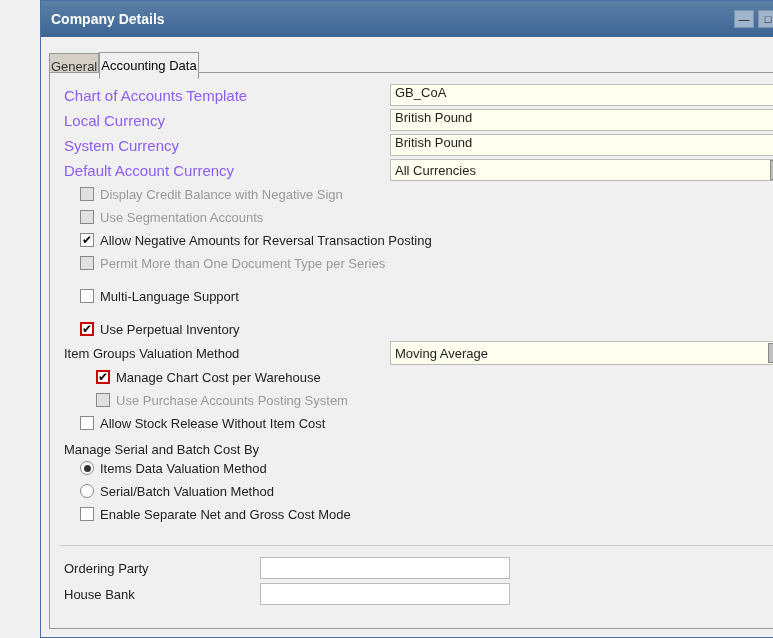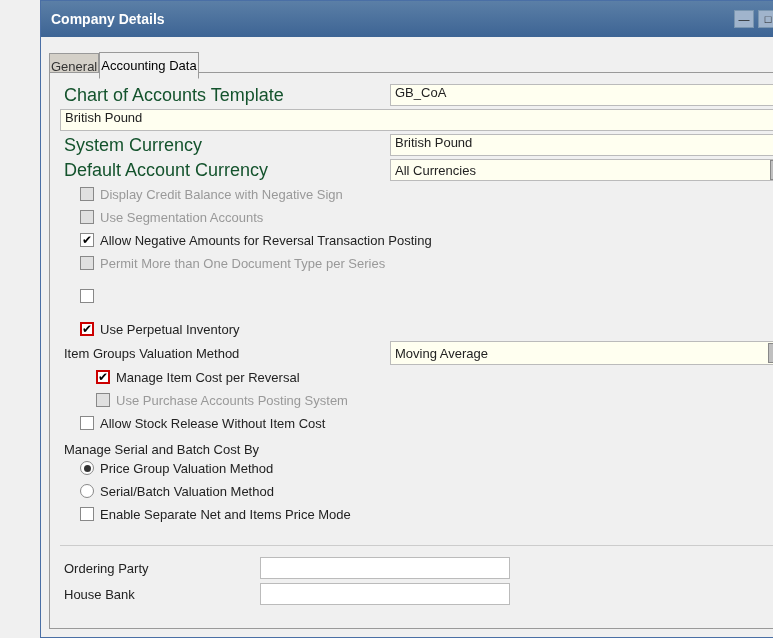--- a/index.html
+++ b/index.html
@@ -94,22 +94,22 @@
 
     .field-row {
       display: flex;
       align-items: center;
       height: 24px;
       margin-bottom: 1px;
     }
 
     .field-label {
       width: 330px;
-      font-size: 18px;
-      color: #14532d;
+      font-size: 15px;
+      color: #8b5cf6;
       padding-left: 4px;
     }
 
     .field-value {
       flex: 1;
       height: 22px;
       background: #fffff0;
       border: 1px solid #bbb;
       padding: 0 4px;
       font-size: 13px;
@@ -312,20 +312,21 @@
     </div>
 
     <div class="tab-content">
 
       <div class="field-row">
         <span class="field-label">Chart of Accounts Template</span>
         <div class="field-value">GB_CoA</div>
       </div>
 
       <div class="field-row">
+        <span class="field-label">Local Currency</span>
         <div class="field-value">British Pound</div>
       </div>
 
       <div class="field-row">
         <span class="field-label">System Currency</span>
         <div class="field-value">British Pound</div>
       </div>
 
       <div class="field-row">
         <span class="field-label">Default Account Currency</span>
@@ -352,69 +353,70 @@
 
       <div class="checkbox-row indent">
         <div class="checkbox-wrapper disabled"></div>
         <span class="checkbox-label disabled">Permit More than One Document Type per Series</span>
       </div>
 
       <div class="separator"></div>
 
       <div class="checkbox-row indent">
         <div class="checkbox-wrapper"></div>
+        <span class="checkbox-label">Multi-Language Support</span>
       </div>
 
       <div class="separator"></div>
 
       <div class="checkbox-row indent">
         <div class="checkbox-wrapper highlight" style="font-size:12px; border: 2px solid #cc0000;">✔</div>
         <span class="checkbox-label">Use Perpetual Inventory</span>
       </div>
 
       <div class="valuation-row">
         <span class="valuation-label">Item Groups Valuation Method</span>
         <div class="valuation-value">
           <span>Moving Average</span>
           <div class="dropdown-arrow">▼</div>
         </div>
       </div>
 
       <div class="checkbox-row indent2">
         <div class="checkbox-wrapper highlight" style="font-size:12px; border: 2px solid #cc0000;">✔</div>
-        <span class="checkbox-label">Manage Item Cost per Reversal</span>
+        <span class="checkbox-label">Manage Chart Cost per Warehouse</span>
       </div>
 
       <div class="checkbox-row indent2">
         <div class="checkbox-wrapper disabled"></div>
         <span class="checkbox-label disabled">Use Purchase Accounts Posting System</span>
       </div>
 
       <div class="checkbox-row indent">
         <div class="checkbox-wrapper"></div>
         <span class="checkbox-label">Allow Stock Release Without Item Cost</span>
       </div>
 
       <div class="section-text">
         <span>Manage Serial and Batch Cost By</span>
       </div>
 
       <div class="radio-row">
         <div class="radio-btn selected"></div>
-        <span class="radio-label">Price Group Valuation Method</span>
+        <span class="radio-label">Items Data Valuation Method</span>
       </div>
 
       <div class="radio-row">
         <div class="radio-btn"></div>
         <span class="radio-label">Serial/Batch Valuation Method</span>
       </div>
 
       <div class="checkbox-row indent">
         <div class="checkbox-wrapper"></div>
-        <span class="checkbox-label">Enable Separate Net and Items Price Mode</span>
+        <span class="checkbox-label">Enable Separate Net and Gross Cost Mode</span>
       </div>
 
       <div class="bottom-section">
         <div class="bottom-field-row">
           <span class="bottom-field-label">Ordering Party</span>
           <input class="bottom-field-value" type="text" style="">
         </div>
         <div class="bottom-field-row">
           <span class="bottom-field-label">House Bank</span>
           <input class="bottom-field-value" type="text" style="">

